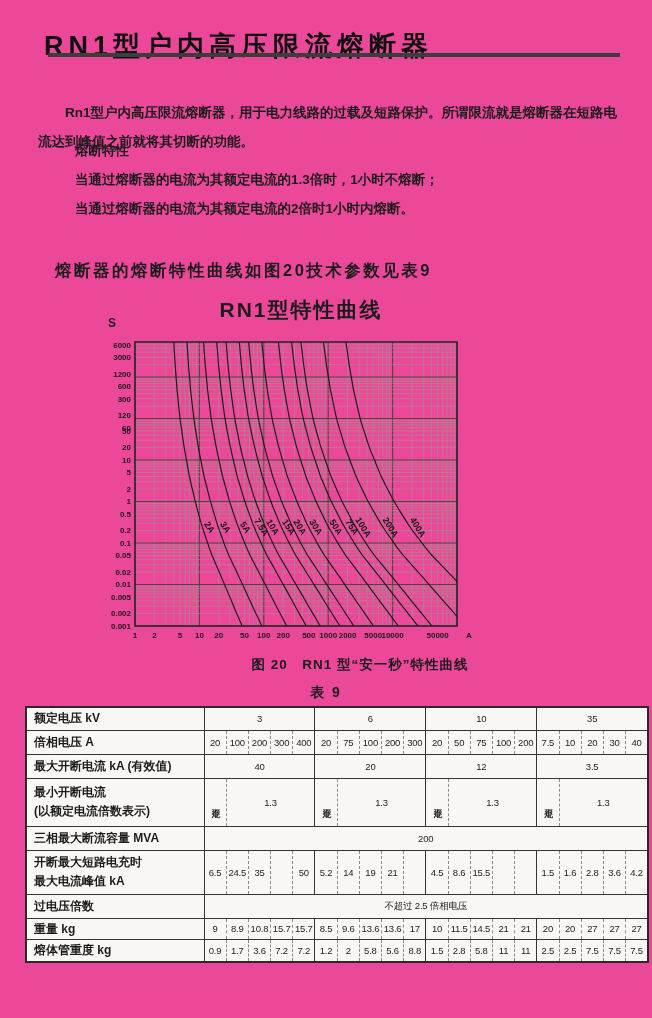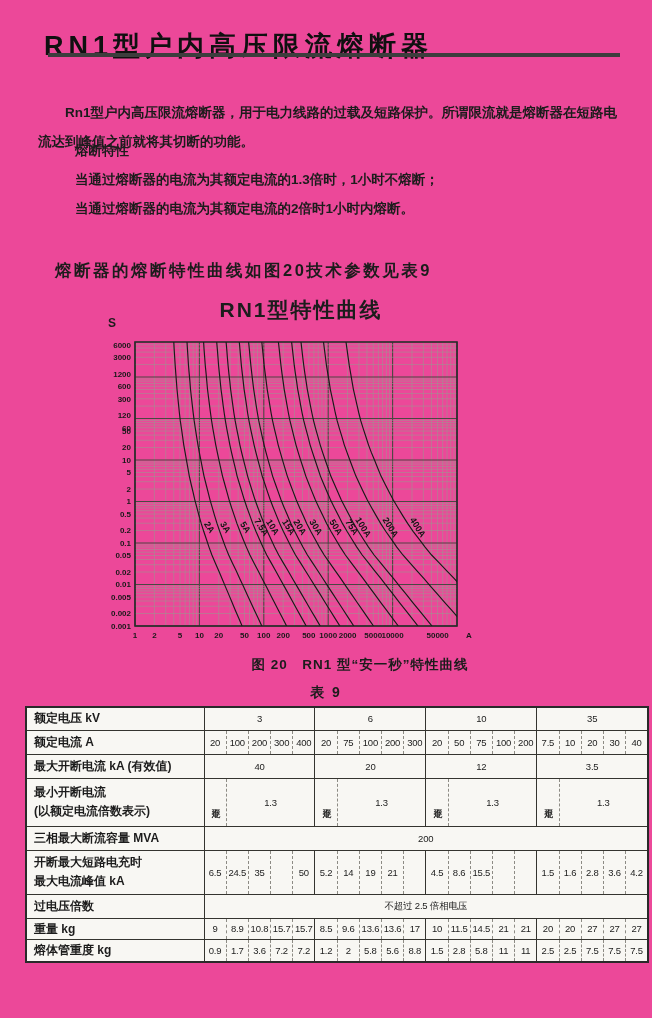--- a/index.html
+++ b/index.html
@@ -284,21 +284,21 @@
       </colgroup>
       <tbody>
         <tr>
           <th class="rowlabel">额定电压 kV</th>
           <td colspan="5" class="g">3</td>
           <td colspan="5" class="g">6</td>
           <td colspan="5" class="g">10</td>
           <td colspan="5" class="g">35</td>
         </tr>
         <tr>
-          <th class="rowlabel">额定电流 A</th>
+          <th class="rowlabel">倍相电压 A</th>
           <td colspan="1" class="g">20</td>
           <td colspan="1" class="v">100</td>
           <td colspan="1" class="v">200</td>
           <td colspan="1" class="v">300</td>
           <td colspan="1" class="v">400</td>
           <td colspan="1" class="g">20</td>
           <td colspan="1" class="v">75</td>
           <td colspan="1" class="v">100</td>
           <td colspan="1" class="v">200</td>
           <td colspan="1" class="v">300</td>

